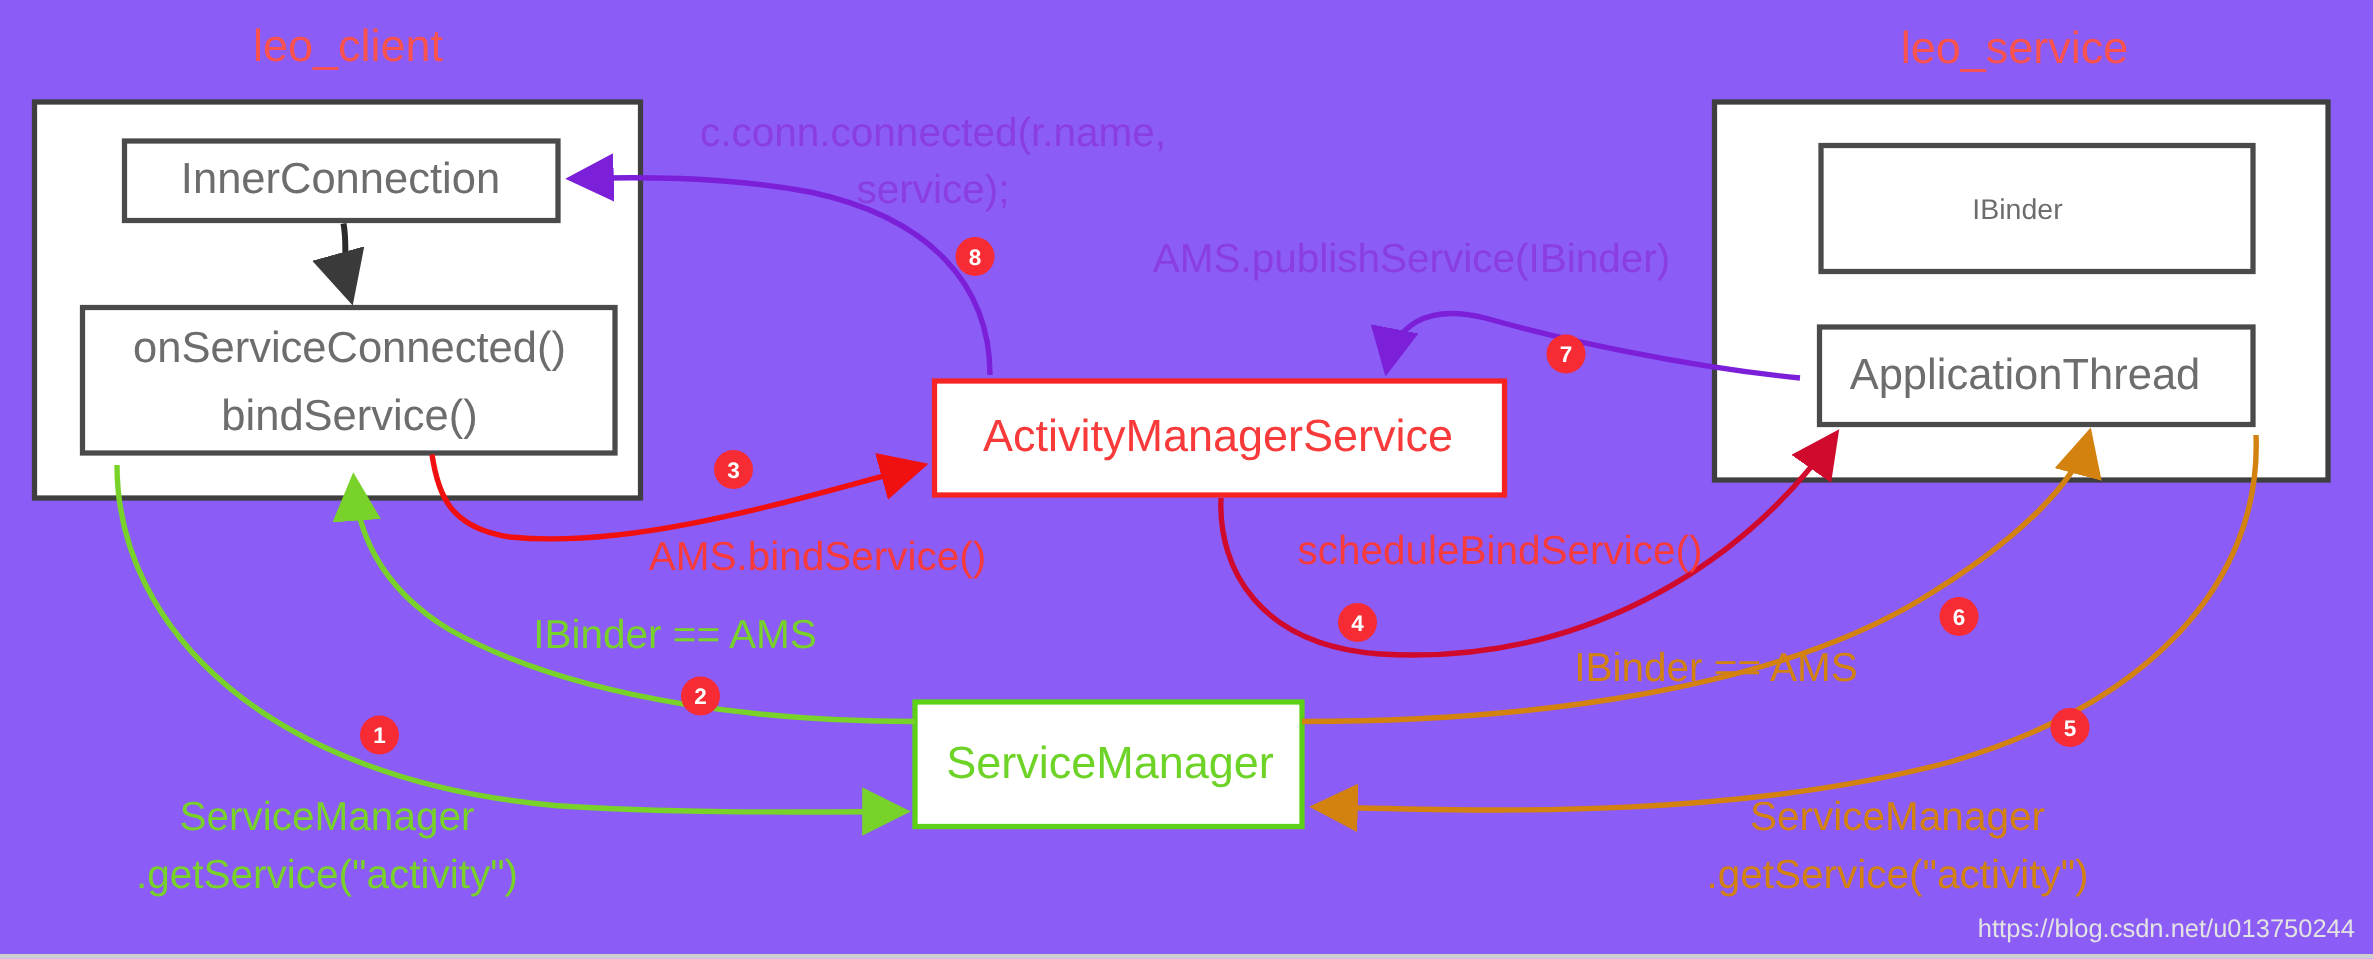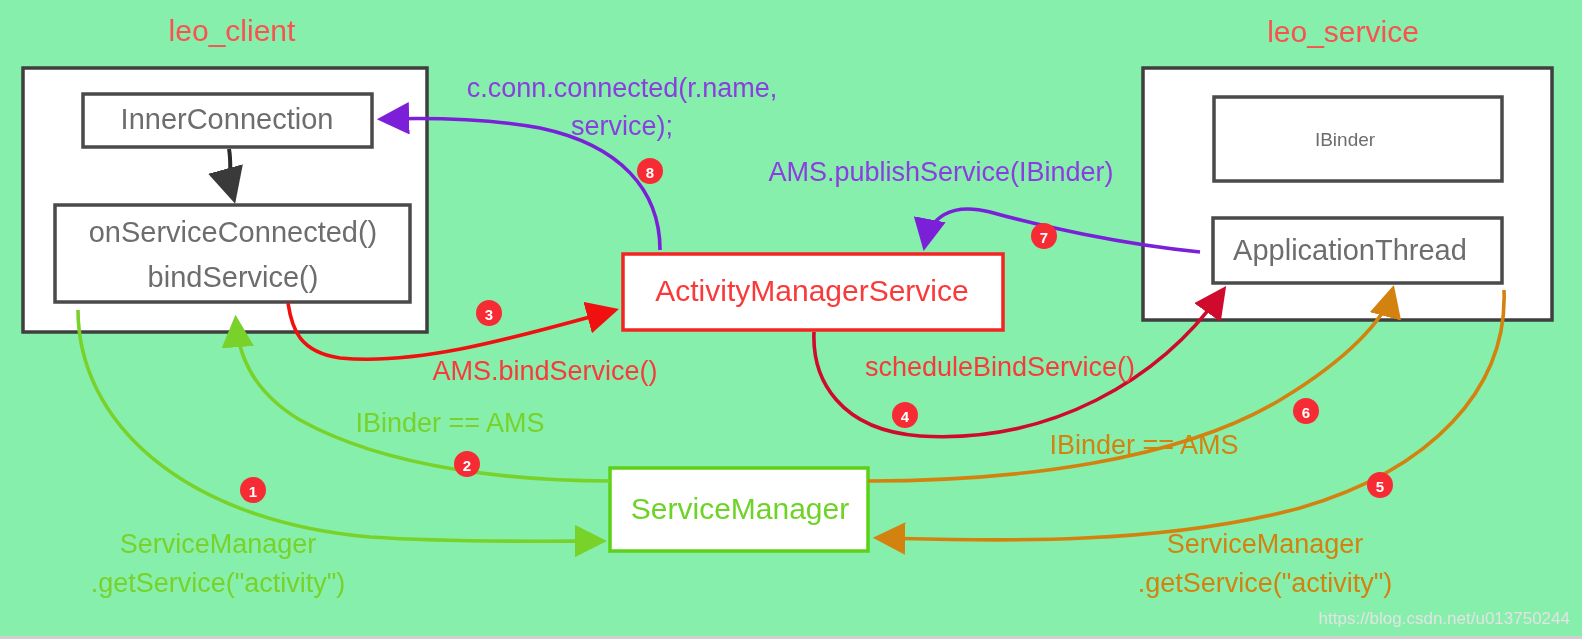--- a/index.html
+++ b/index.html
@@ -7,21 +7,21 @@
     padding: 0;
     background: #ffffff;
   }
   body {
     font-family: "Liberation Sans", sans-serif;
   }
   #canvas {
     position: relative;
     width: 1582px;
     height: 639px;
-    background: #86efac;
+    background: #8b5cf6;
     overflow: hidden;
   }
   #diagram-svg {
     position: absolute;
     left: 0;
     top: 0;
     width: 1582px;
     height: 639px;
   }
   .box-label {

